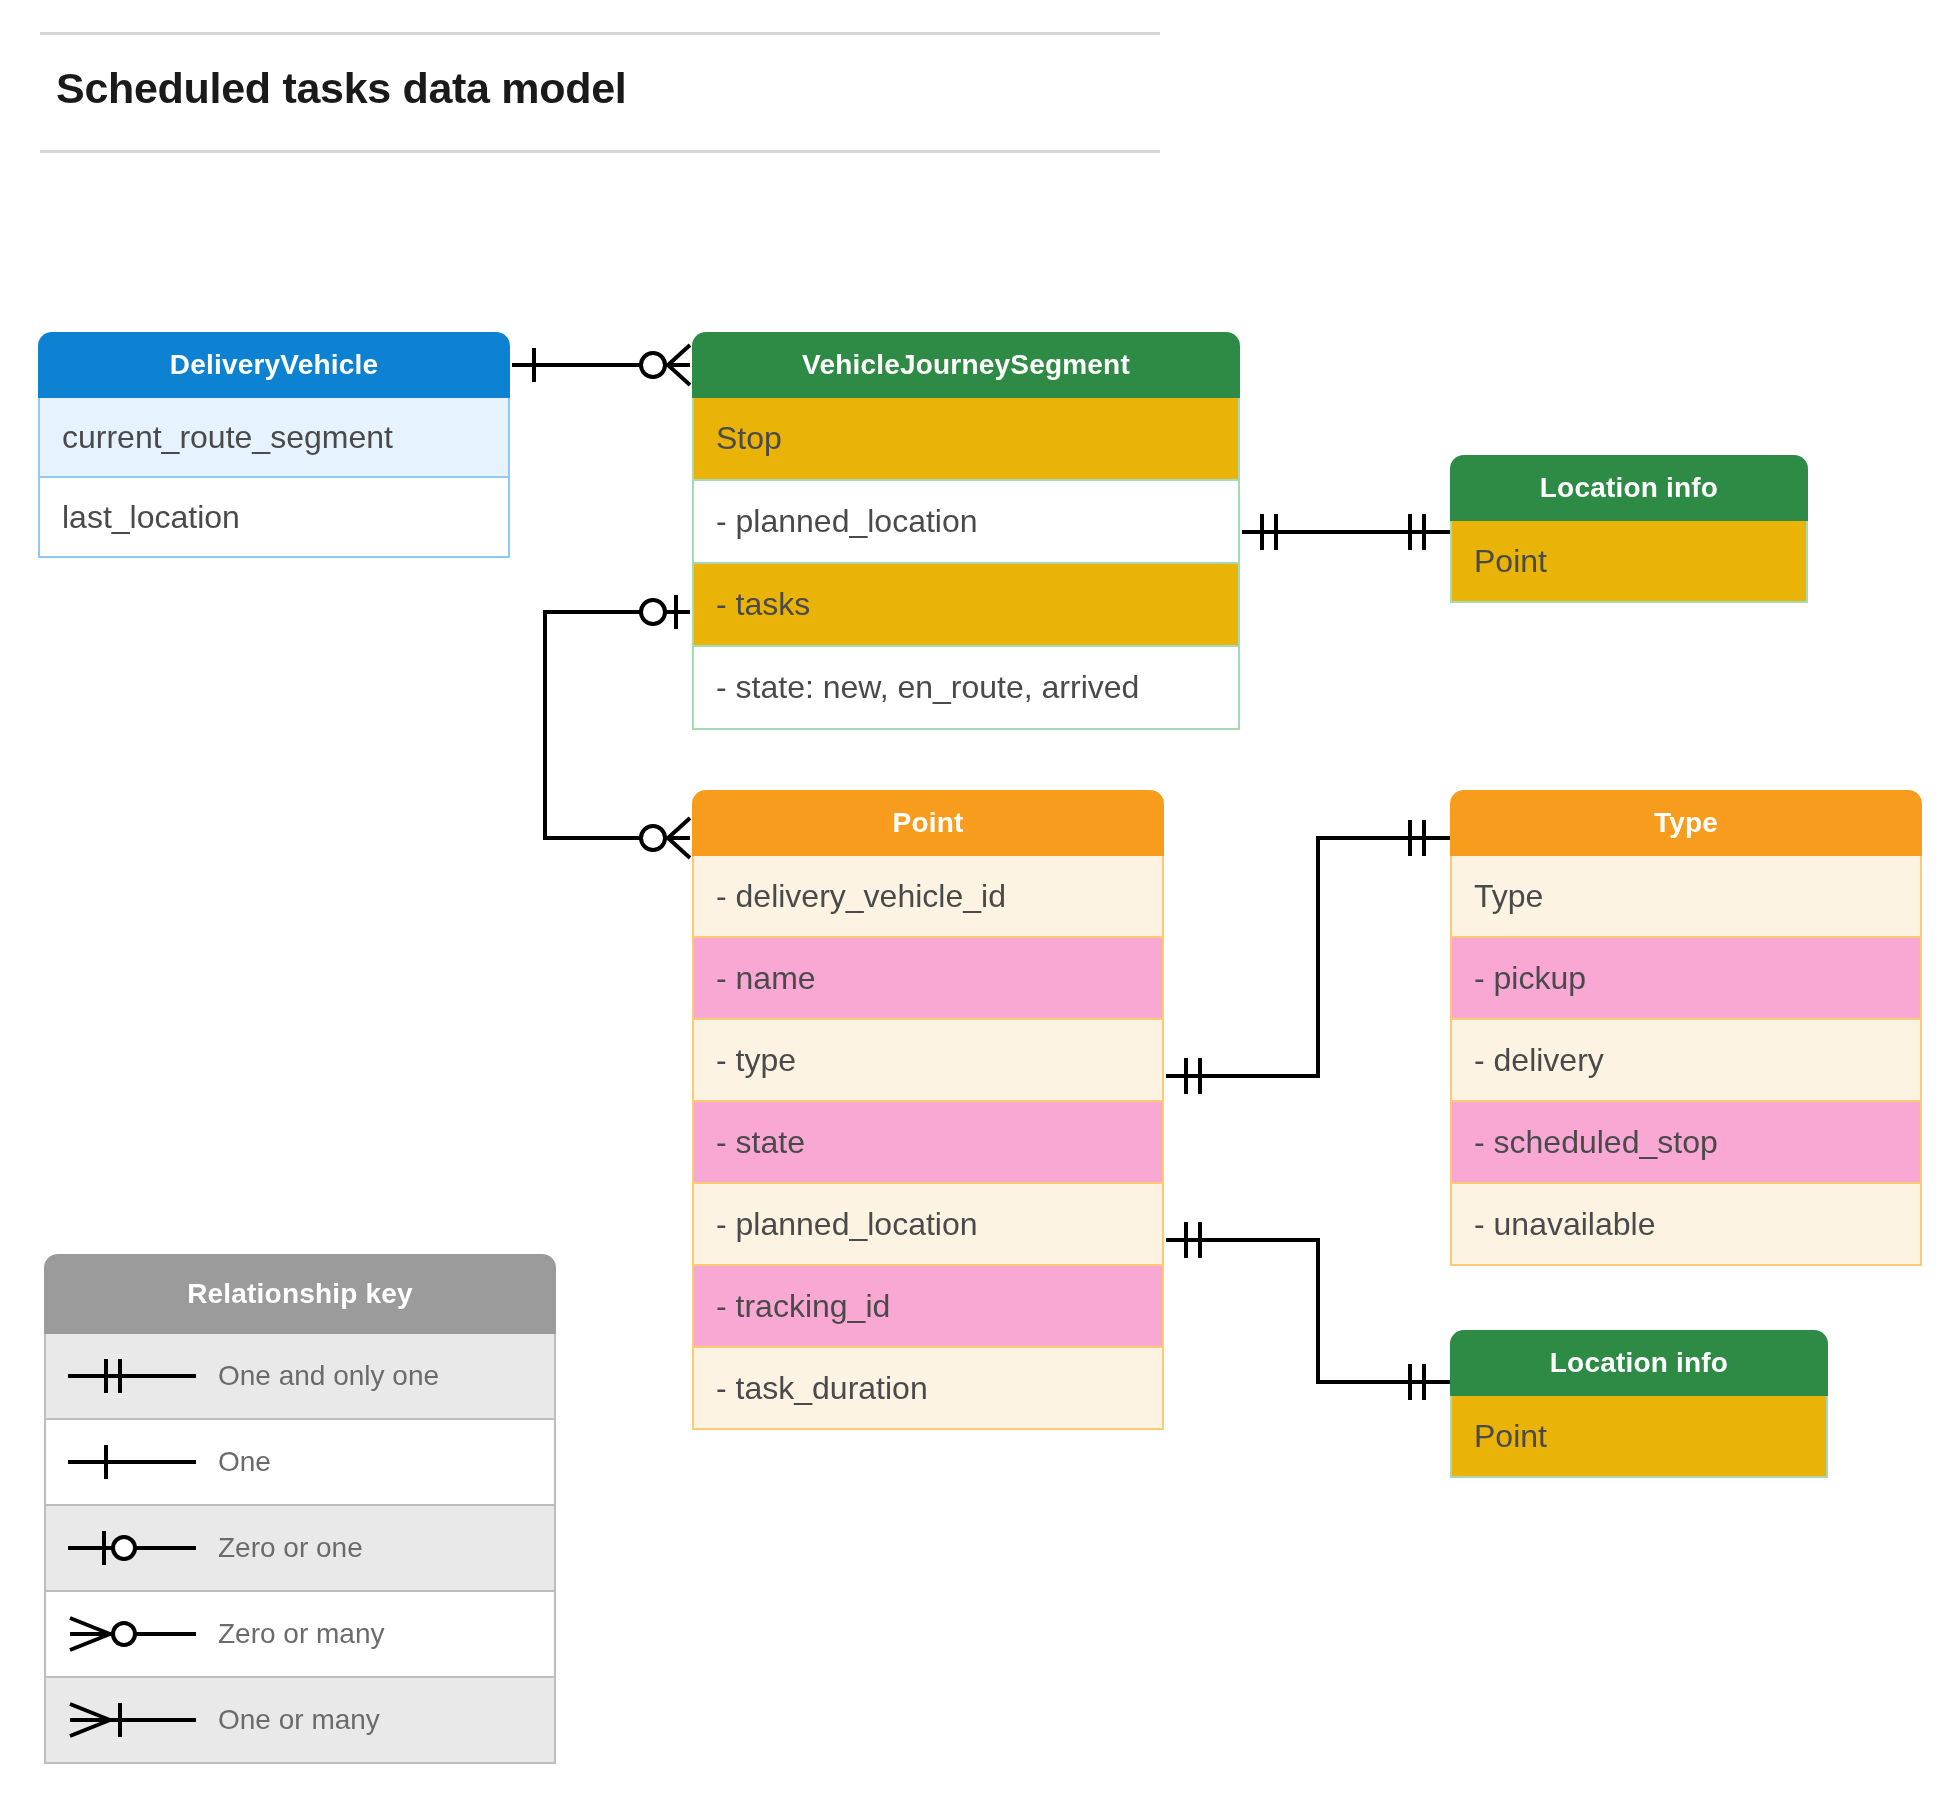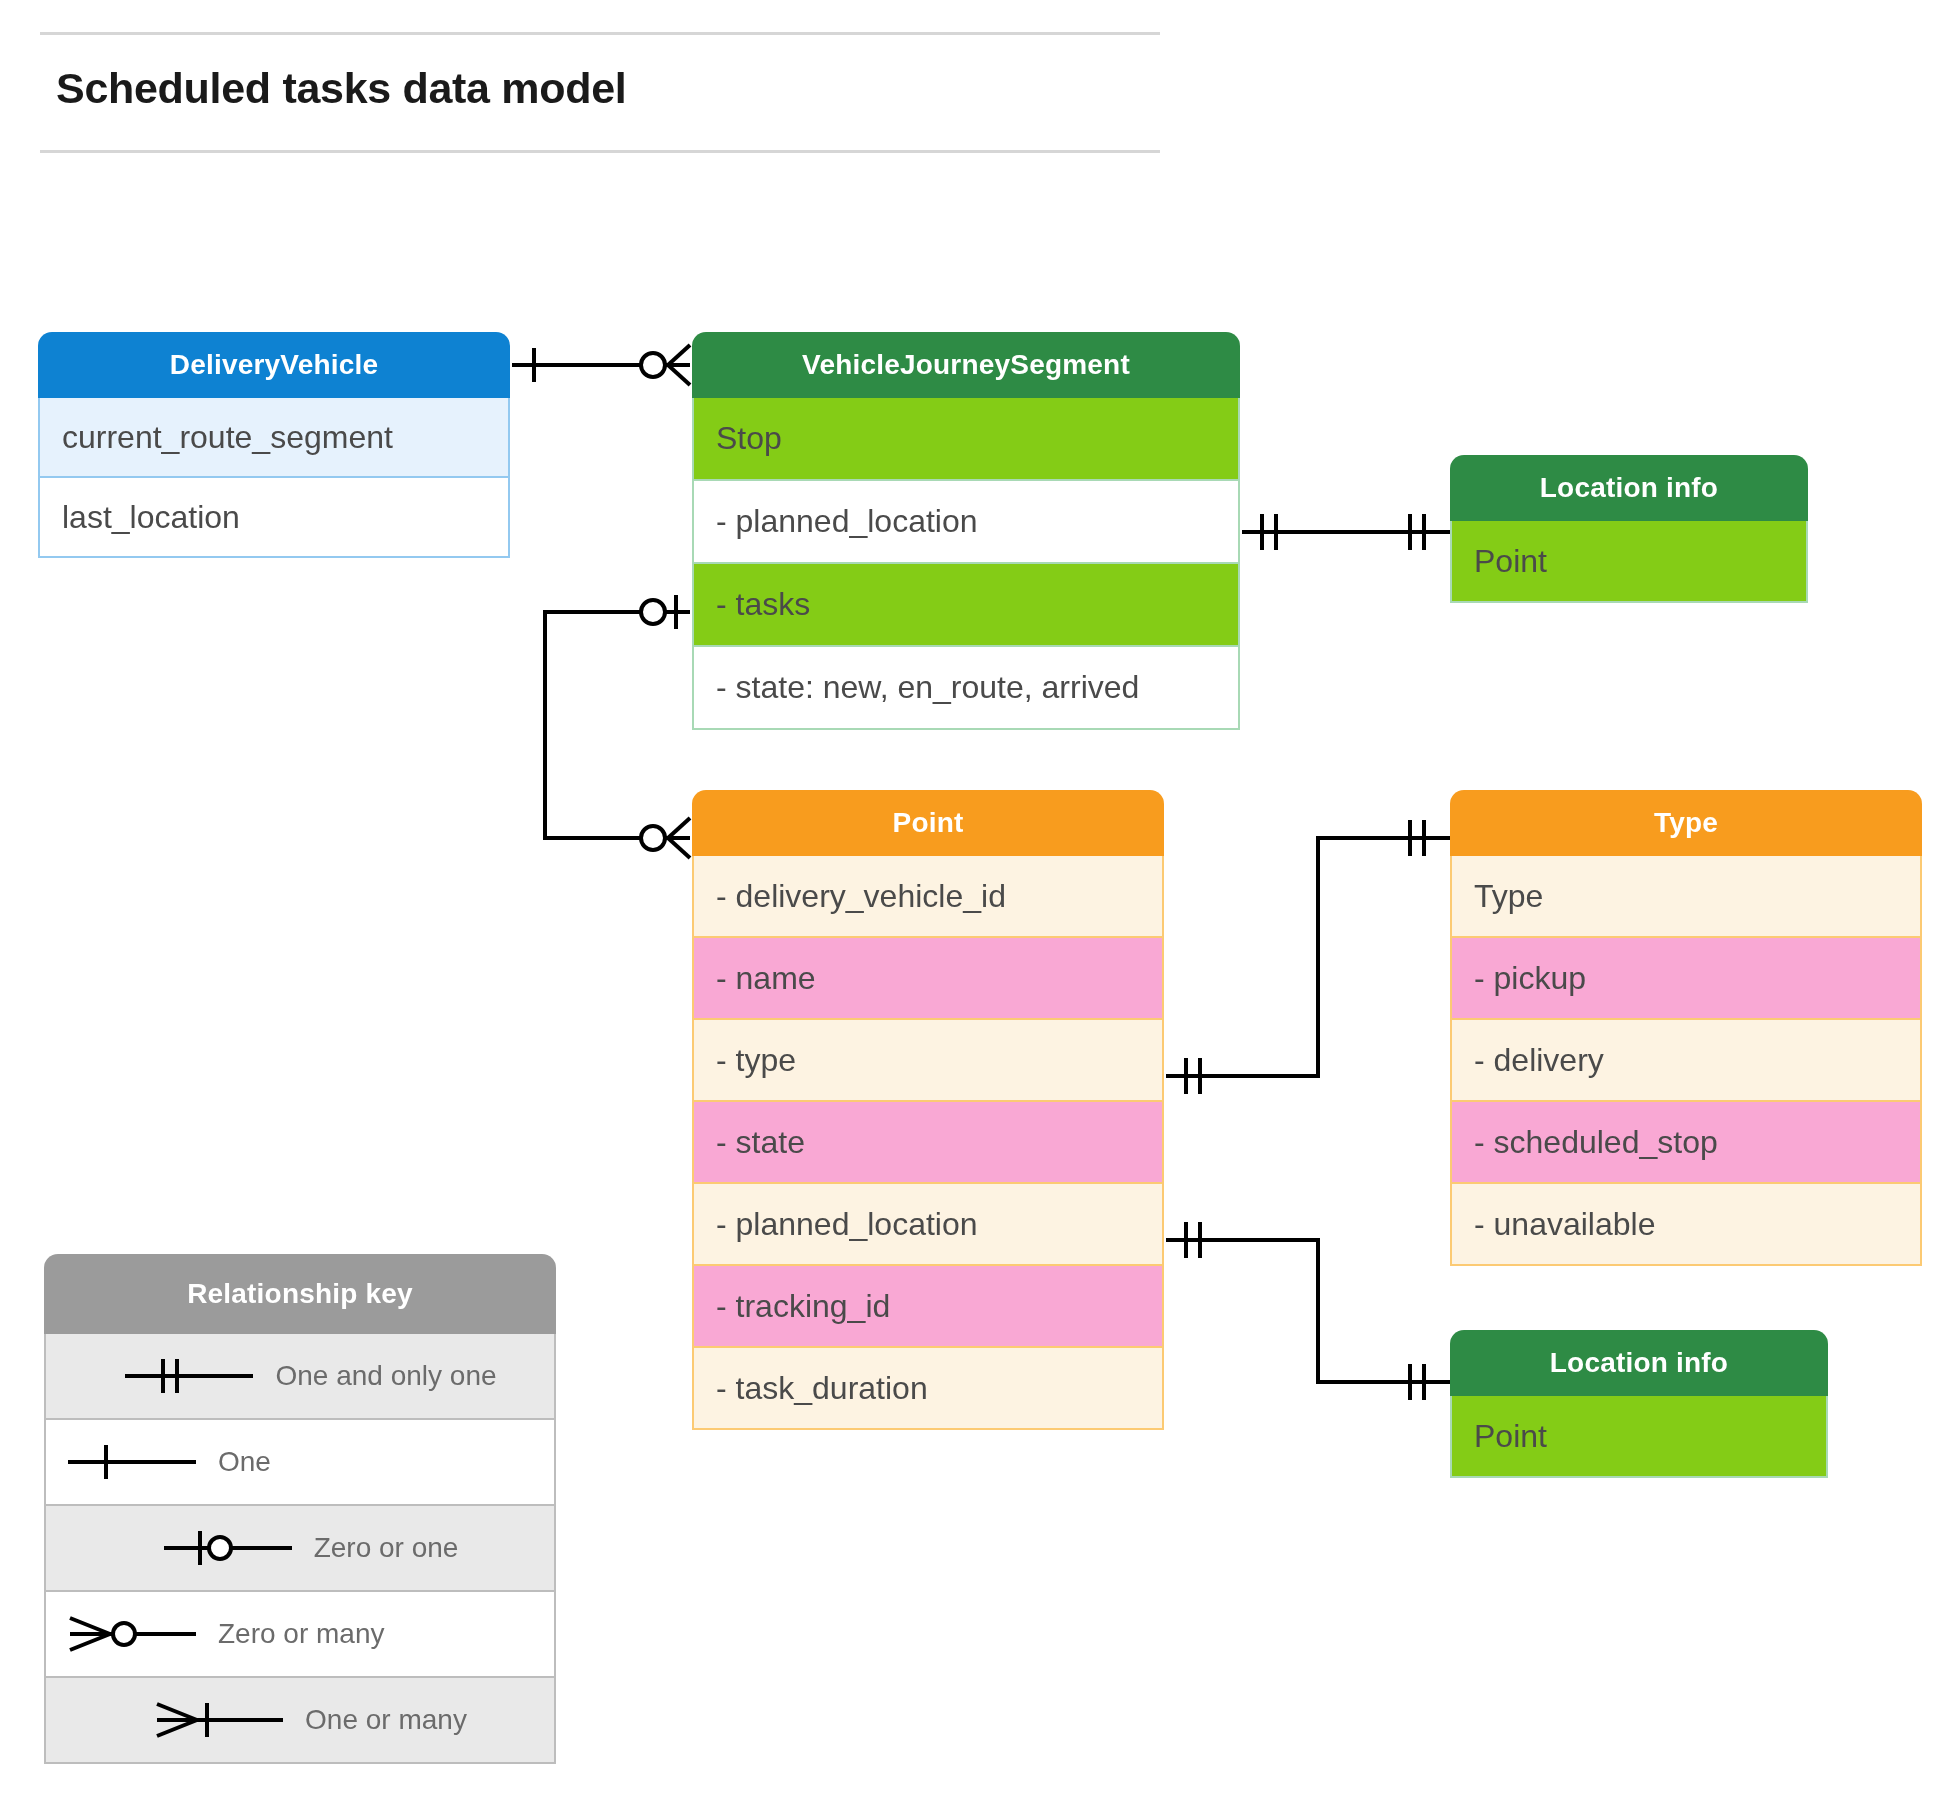--- a/index.html
+++ b/index.html
@@ -85,21 +85,21 @@
 
   
   .theme-blue .ehead { background: #0e82d2; }
   .theme-blue .erow { border-color: #93c9f0; }
   .theme-blue .erow.alt { background: #e6f2fd; }
   .theme-blue .erow.plain { background: #ffffff; }
 
   
   .theme-green .ehead { background: #2e8b45; }
   .theme-green .erow { border-color: #a8d9b5; }
-  .theme-green .erow.alt { background: #84cc16; }
+  .theme-green .erow.alt { background: #eab308; }
   .theme-green .erow.plain { background: #ffffff; }
 
   
   .theme-orange .ehead { background: #f89c1e; }
   .theme-orange .erow { border-color: #fcca73; }
   .theme-orange .erow.alt { background: #fdf3e2; }
   .theme-orange .erow.plain { background: #f9a8d4; }
 
   
   .theme-grey .ehead { background: #9b9b9b; }
@@ -133,21 +133,21 @@
   #legend { left: 44px; top: 1254px; width: 512px; }
   #legend .ehead { height: 80px; font-size: 28px; }
   #legend .legend-row {
     height: 86px;
     display: flex;
     align-items: center;
     border-left: 2px solid #bdbdbd;
     border-right: 2px solid #bdbdbd;
     border-bottom: 2px solid #bdbdbd;
   }
-  #legend .legend-row.alt   { background: #e9e9e9; justify-content: center; }
+  #legend .legend-row.alt   { background: #e9e9e9; }
   #legend .legend-row.plain { background: #ffffff; }
   #legend .sym {
     width: 172px;
     flex: 0 0 172px;
     display: flex;
     align-items: center;
     justify-content: center;
   }
   #legend .lbl {
     font-size: 28px;

